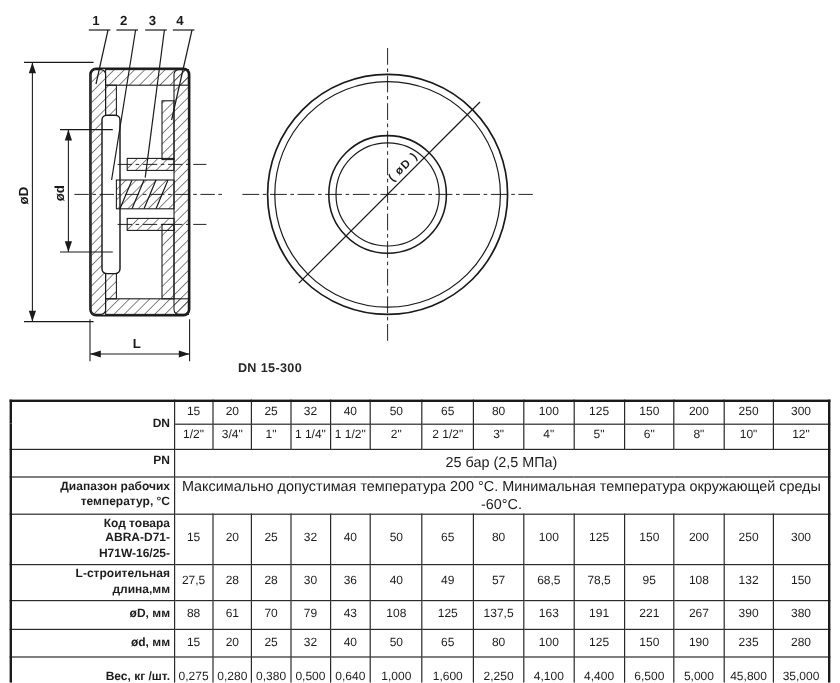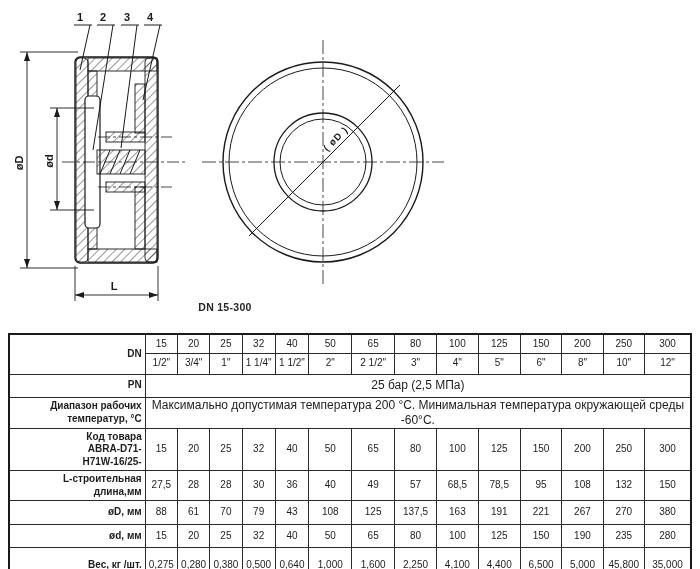--- a/index.html
+++ b/index.html
@@ -227,21 +227,21 @@
           <td>70</td>
           <td>79</td>
           <td>43</td>
           <td>108</td>
           <td>125</td>
           <td>137,5</td>
           <td>163</td>
           <td>191</td>
           <td>221</td>
           <td>267</td>
-          <td>270</td>
+          <td>390</td>
           <td>380</td>
         </tr>
         <tr style="height: 23px;">
           <td class="lbl">ød, мм</td>
           <td>15</td>
           <td>20</td>
           <td>25</td>
           <td>32</td>
           <td>40</td>
           <td>50</td>

